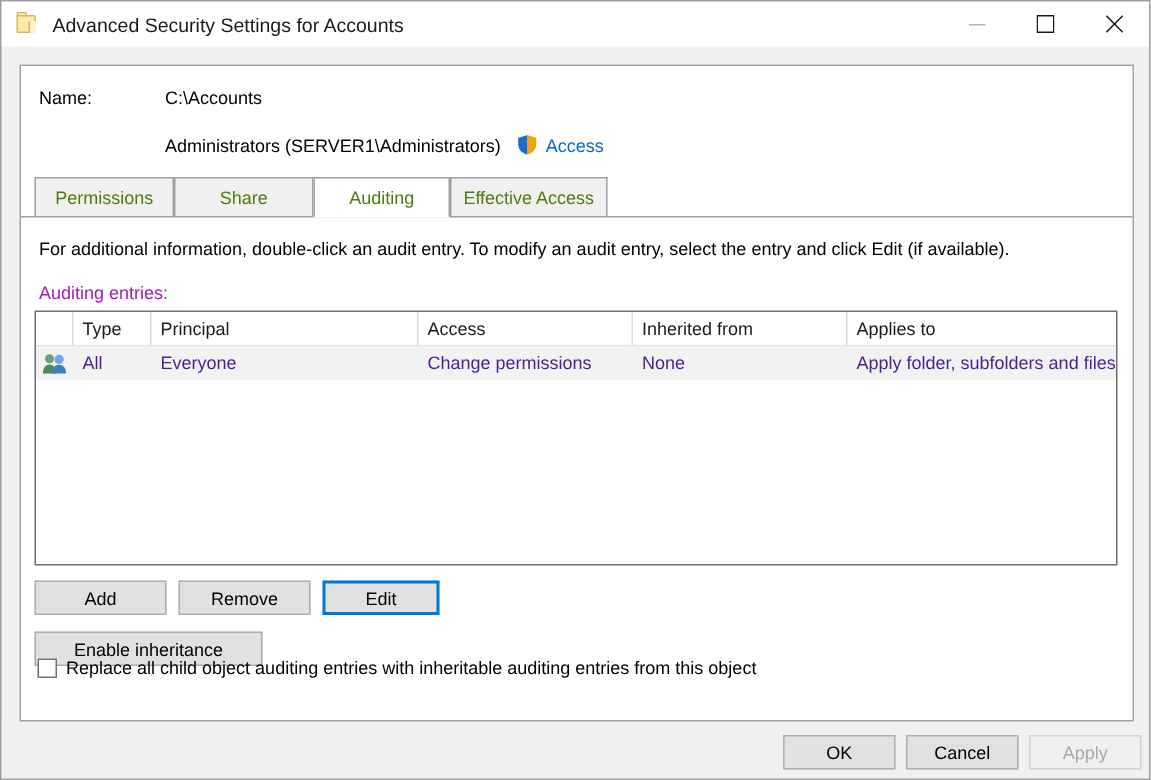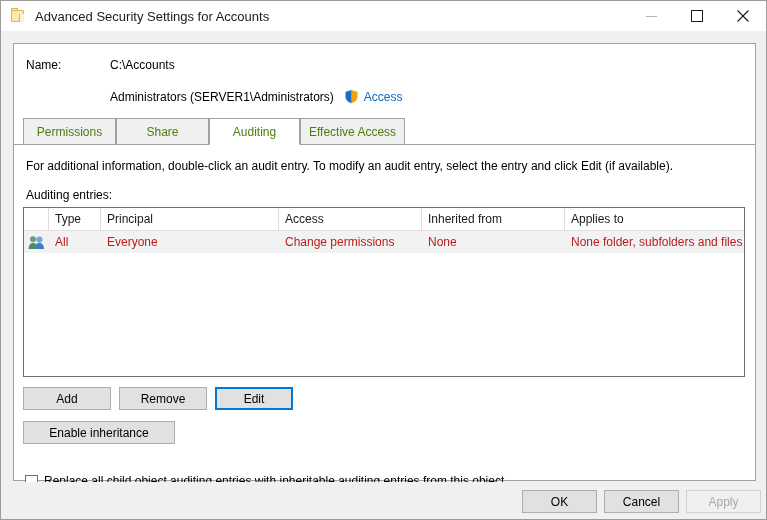--- a/index.html
+++ b/index.html
@@ -174,21 +174,21 @@
     top: 115px;
     font-size: 12px;
     color: #000000;
     white-space: nowrap;
   }
   #entries-label {
     position: absolute;
     left: 12px;
     top: 144px;
     font-size: 12px;
-    color: #000000;
+    color: #a21caf;
     white-space: nowrap;
   }
 
   
   #listview {
     position: absolute;
     left: 9px;
     top: 163px;
     width: 722px;
     height: 170px;
@@ -228,21 +228,21 @@
     background: #f2f2f2;
     align-items: center;
     cursor: default;
   }
   .list-row .cell {
     height: 22px;
     display: flex;
     align-items: center;
     box-sizing: border-box;
     font-size: 12px;
-    color: #b91c1c;
+    color: #4c1d95;
     padding-left: 6px;
     overflow: hidden;
     white-space: nowrap;
   }
   .list-row .cell.icon-col {
     padding-left: 0;
     width: 25px;
     flex: none;
     justify-content: center;
   }
@@ -275,21 +275,21 @@
 
   #btn-add     { left: 9px;   top: 343px; width: 88px; height: 23px; }
   #btn-remove  { left: 105px; top: 343px; width: 88px; height: 23px; }
   #btn-edit    { left: 201px; top: 343px; width: 78px; height: 23px; }
   #btn-inherit { left: 9px;   top: 377px; width: 152px; height: 23px; }
 
   
   #replace-row {
     position: absolute;
     left: 11px;
-    top: 430px;
+    top: 394px;
     display: flex;
     align-items: center;
     cursor: default;
   }
   #replace-box {
     width: 13px;
     height: 13px;
     border: 1px solid #707070;
     background: #ffffff;
     box-sizing: border-box;
@@ -414,21 +414,21 @@
             <circle cx="5" cy="4.2" r="3" fill="#6f9e7a"></circle>
             <path d="M0.6 14 C0.6 9.8 2.6 8 5 8 C7.4 8 9.4 9.8 9.4 14 Z" fill="#4f8a5f"></path>
             <circle cx="11.4" cy="4.6" r="3.1" fill="#6ea8dc"></circle>
             <path d="M6.8 14 C6.8 9.9 8.9 8.1 11.4 8.1 C13.9 8.1 16 9.9 16 14 Z" fill="#3d7fc1"></path>
           </svg>
         </div>
         <div class="cell col-type">All</div>
         <div class="cell col-princ">Everyone</div>
         <div class="cell col-access">Change permissions</div>
         <div class="cell col-inherit">None</div>
-        <div class="cell col-applies">None folder, subfolders and files</div>
+        <div class="cell col-applies">Apply folder, subfolders and files</div>
       </div>
     </div>
 
     <div class="btn" id="btn-add">Add</div>
     <div class="btn" id="btn-remove">Remove</div>
     <div class="btn focused" id="btn-edit">Edit</div>
     <div class="btn" id="btn-inherit">Enable inheritance</div>
 
     <div id="replace-row">
       <div id="replace-box"></div>

